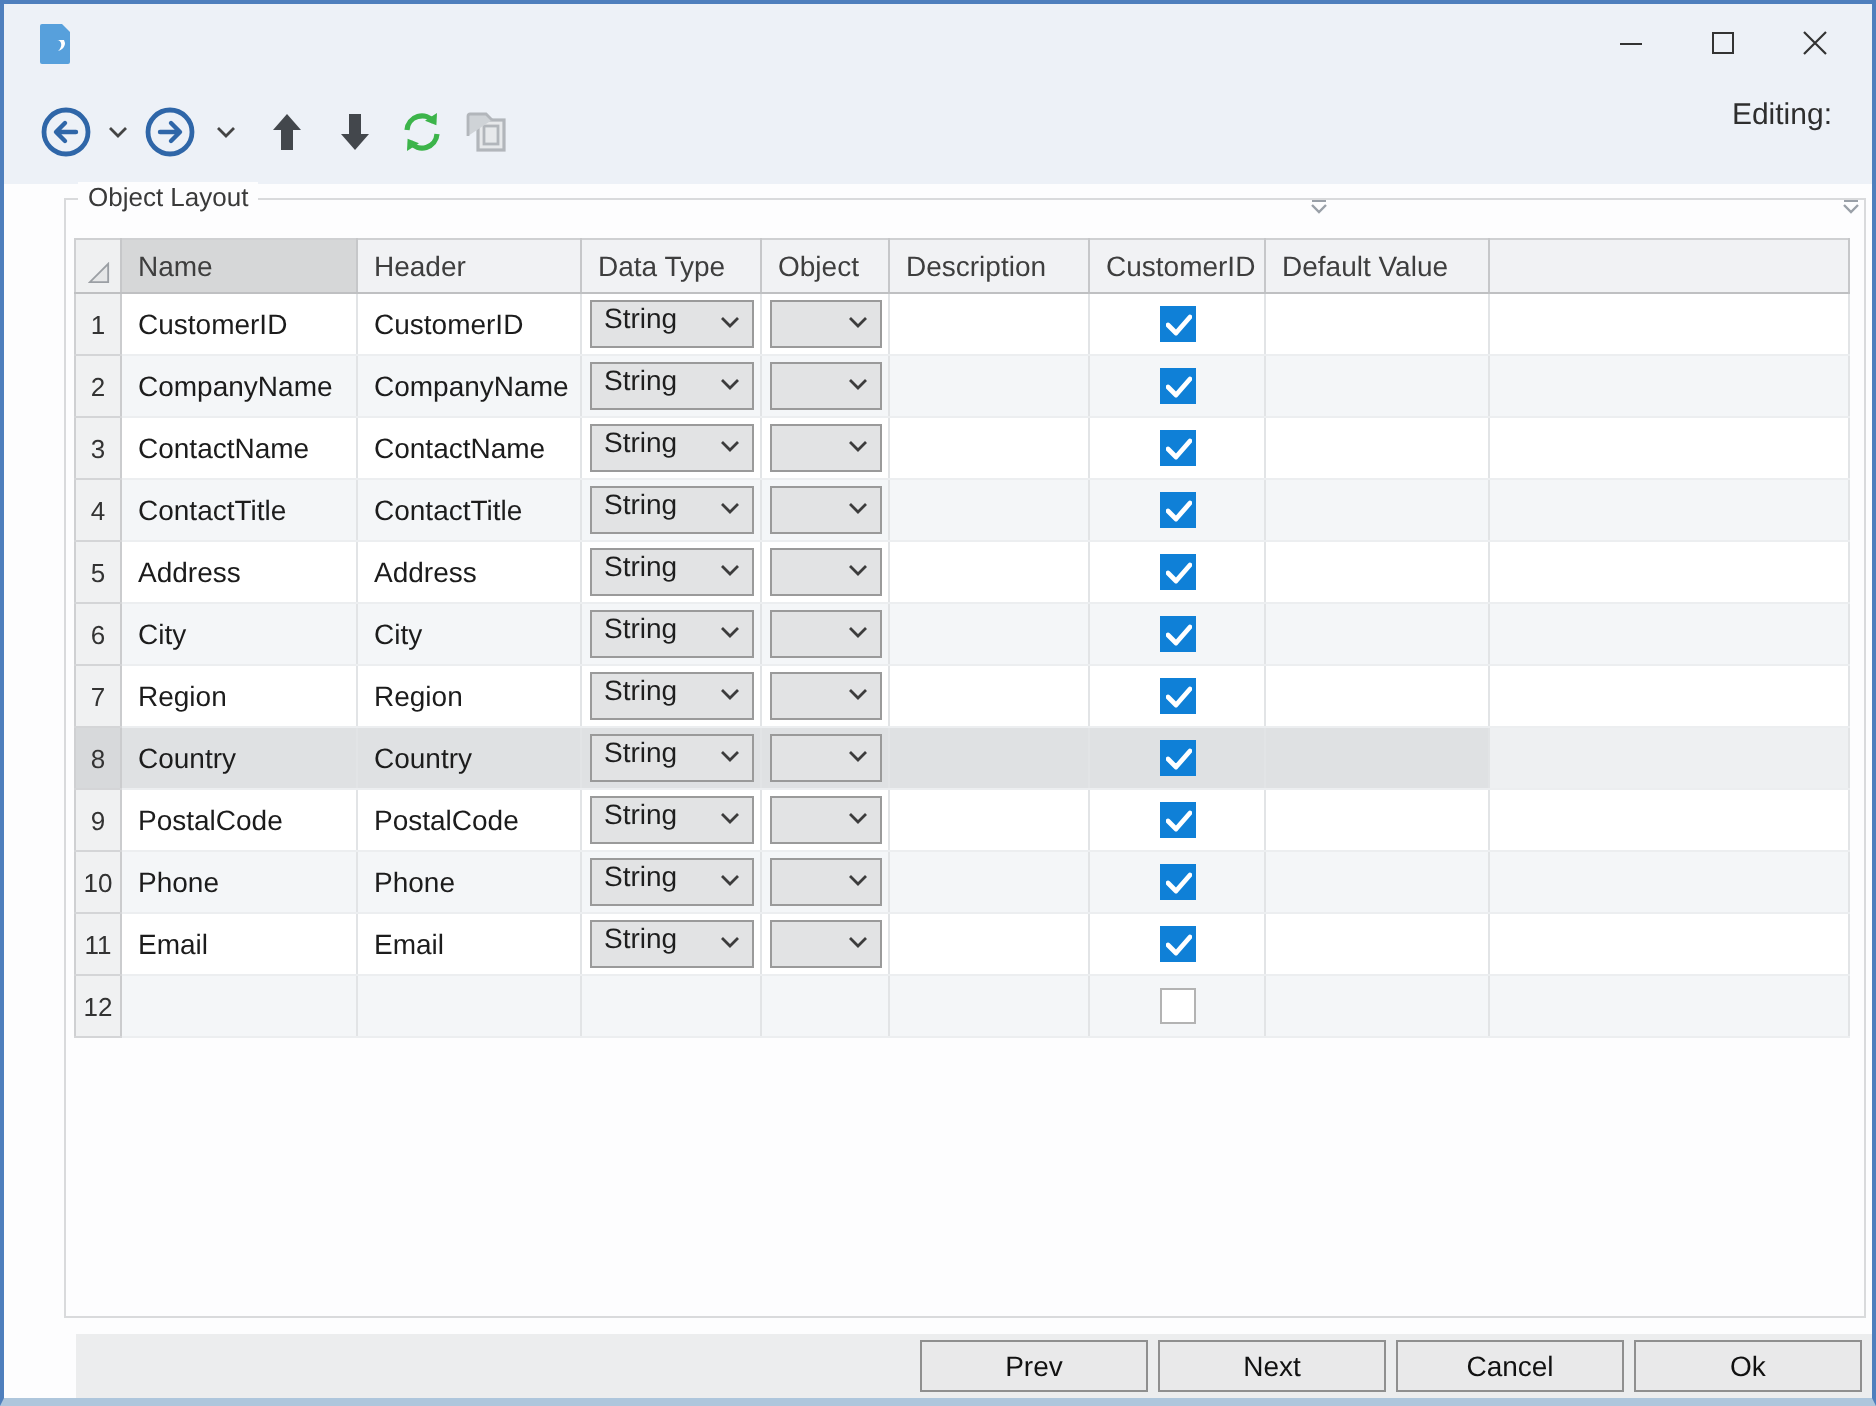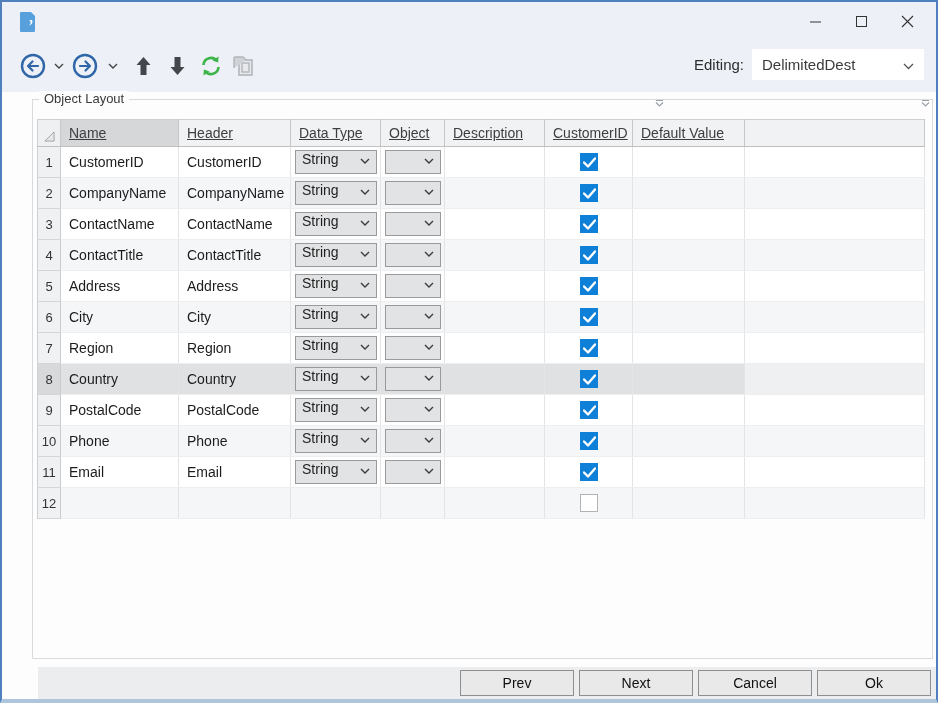--- a/index.html
+++ b/index.html
@@ -43,21 +43,21 @@
   
   table.grid {
     position:absolute; left:4px; top:19px; width:888px;
     border-collapse:collapse; table-layout:fixed; font-size:14px; color:#1c1c1c;
     border:1px solid #cfd0d2; background:#fff;
   }
   .grid th, .grid td { overflow:hidden; white-space:nowrap; }
   .grid thead th {
     height:27px; background:#f1f2f4; font-weight:normal; text-align:left;
     padding:0 8px; font-size:14px; color:#3e3e3e;
-    border-right:1px solid #c6c7c9; border-bottom:1px solid #bfc0c2;text-decoration:underline;
+    border-right:1px solid #c6c7c9; border-bottom:1px solid #bfc0c2;
   }
   .grid thead th.col-name-h { background:#d6d7d8; }
   .grid thead th.corner { background:#eff0f1; padding:0; }
   .corner-tri { position:relative; width:100%; height:100%; }
   .corner-tri svg { position:absolute; right:5px; bottom:4px; }
   .grid tbody td {
     height:31px; padding:0 8px;
     border-right:1px solid #e2e4e6; border-bottom:1px solid #eceef0;
     background:#ffffff;
   }
@@ -186,28 +186,20 @@
 
       <div class="overflow-btn ov-left">
         <span class="bar"></span>
         <svg width="9" height="5" viewBox="0 0 9 5">
             <path d="M1 0.5 L4.5 4 L8 0.5" fill="none" stroke="#9aa0a8" stroke-width="1.2"></path>
           </svg>
       </div>
 
       <div class="editing-wrap">
         <span class="editing-label">Editing:</span>
-        <div class="editing-combo">
-          <span>DelimitedDest</span>
-          <span class="chev">
-            <svg width="11" height="7" viewBox="0 0 11 7">
-                <path d="M1 1 L5.5 5.5 L10 1" fill="none" stroke="#555" stroke-width="1.3"></path>
-              </svg>
-          </span>
-        </div>
       </div>
 
       <div class="overflow-btn ov-right">
         <span class="bar"></span>
         <svg width="9" height="5" viewBox="0 0 9 5">
             <path d="M1 0.5 L4.5 4 L8 0.5" fill="none" stroke="#9aa0a8" stroke-width="1.2"></path>
           </svg>
       </div>
     </div>
   </div>

